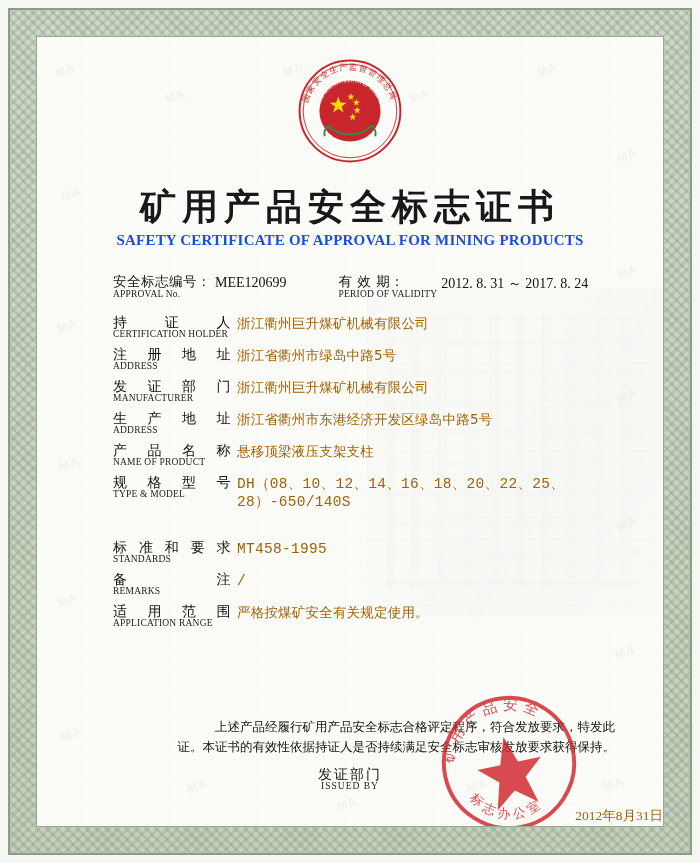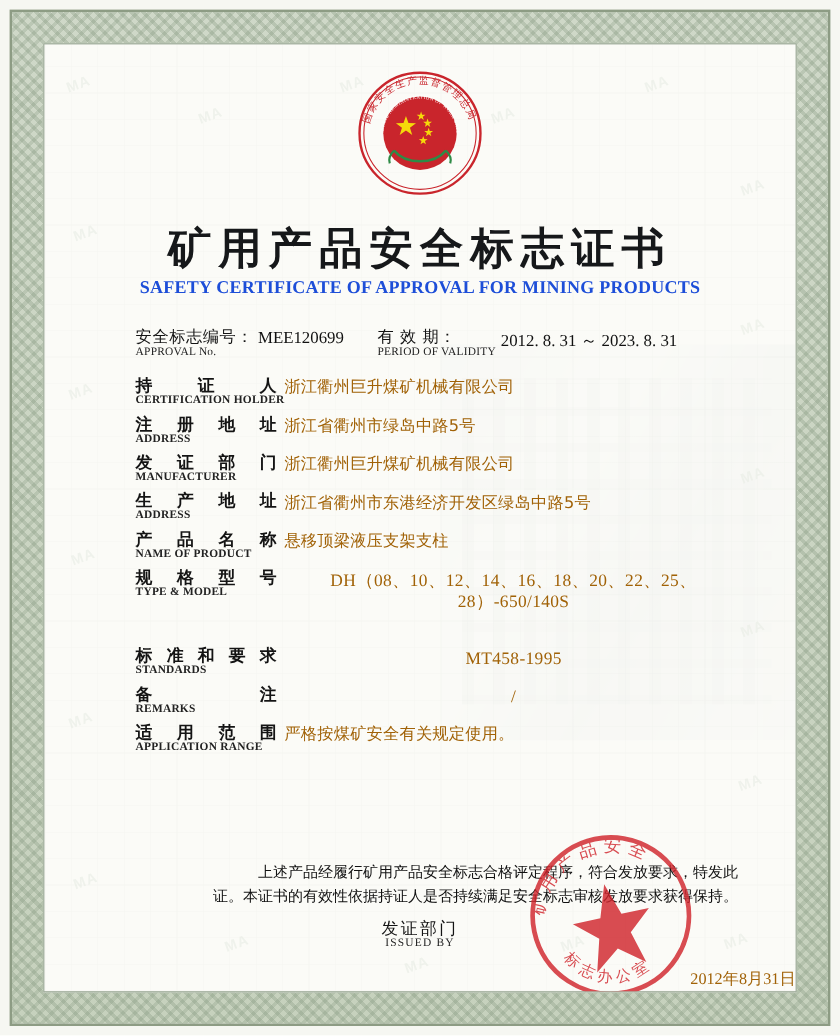--- a/index.html
+++ b/index.html
@@ -164,61 +164,59 @@
   }
   .val {
     font-family: "Liberation Serif", serif;
     font-size: 14px;
     color: #111;
     white-space: nowrap;
   }
 
   .approval-left { display:flex; align-items: flex-start; }
   .approval-left .val { margin-left: 4px; }
-  .approval-right { display:flex; align-items: flex-start; margin-left: 28px; }
+  .approval-right { display:flex; align-items: flex-start; margin-left: 52px; }
   .approval-right .val { margin-left: 4px; }
 
   
   .fields {
     position: absolute;
     top: 278px;
     left: 76px;
     right: 44px;
   }
   .field-row {
     display: flex;
     align-items: flex-start;
     margin-bottom: 7px;
   }
   .field-label {
     width: 118px;
     flex: 0 0 118px;
-    font-weight: bold;
   }
   .field-label .lbl-cn {
     display: inline-block;
     width: 100%;
     text-align: justify;
     text-align-last: justify;
     font-size: 14px;
   }
   .field-value {
     flex: 1 1 auto;
     padding-left: 6px;
     font-family: "DejaVu Sans", sans-serif;
     font-size: 13.5px;
     color: #a16207;
     line-height: 1.25;
     letter-spacing: 0.2px;
   }
   .field-value.serif {
-    font-family: Liberation Serif, serif;
+    font-family: Liberation Mono, monospace;
     font-size: 14.5px;
     letter-spacing: 0.3px;
-    text-align: center;
   }
 
   .gap-block { height: 22px; }
 
   
   .statement {
     position: absolute;
     left: 76px;
     right: 48px;
     top: 680px;
@@ -334,21 +332,21 @@
             <span class="lbl-cn">安全标志编号：</span>
             <span class="lbl-en">APPROVAL No.</span>
           </span>
           <span class="val">MEE120699</span>
         </div>
         <div class="approval-right">
           <span class="lbl-stack">
             <span class="lbl-cn">有 效 期：</span>
             <span class="lbl-en">PERIOD OF VALIDITY</span>
           </span>
-          <span class="val">2012. 8. 31 ～ 2023. 8. 31</span>
+          <span class="val">2012. 8. 31 ～ 2017. 8. 24</span>
         </div>
       </div>
 
       <div class="fields">
 
         <div class="field-row">
           <div class="field-label lbl-stack">
             <span class="lbl-cn">持证人</span>
             <span class="lbl-en">CERTIFICATION HOLDER</span>
           </div>

